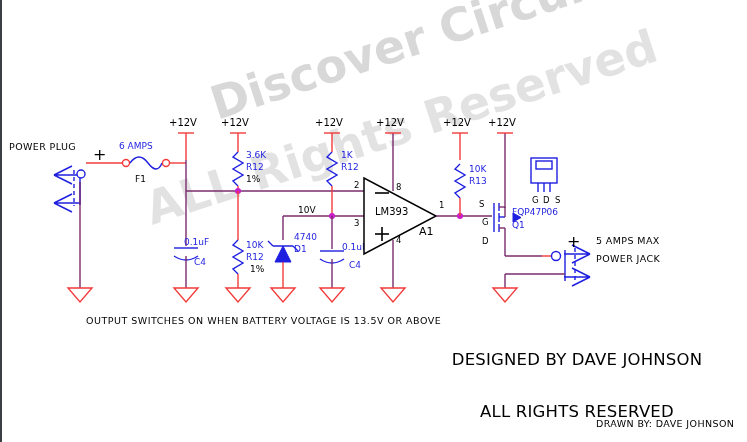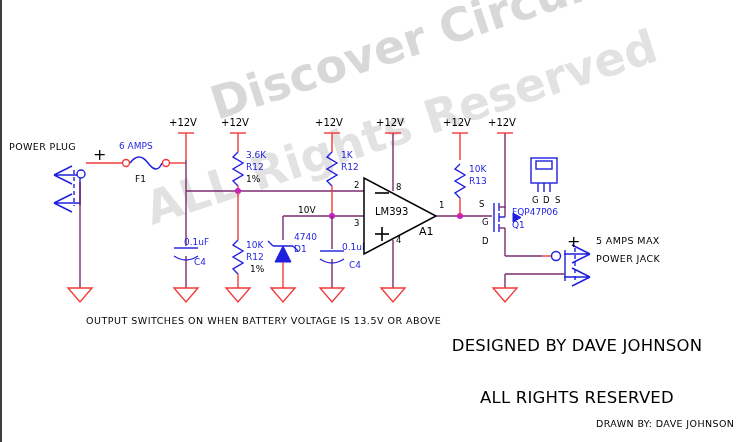--- a/index.html
+++ b/index.html
@@ -50,20 +50,21 @@
   .t-plus { fill: #000000; font-size: 16px; }
 
   .credit-big {
     position: absolute;
     text-align: center;
     font-family: "DejaVu Sans", sans-serif;
     font-size: 16.5px;
     color: #000000;
     letter-spacing: 0.2px;
     white-space: nowrap;
+    margin-top: 14px;
   }
   .credit-small {
     position: absolute;
     font-family: "DejaVu Sans", sans-serif;
     font-size: 9.5px;
     color: #000000;
     letter-spacing: 0.4px;
     white-space: nowrap;
   }
   .wm-text {

